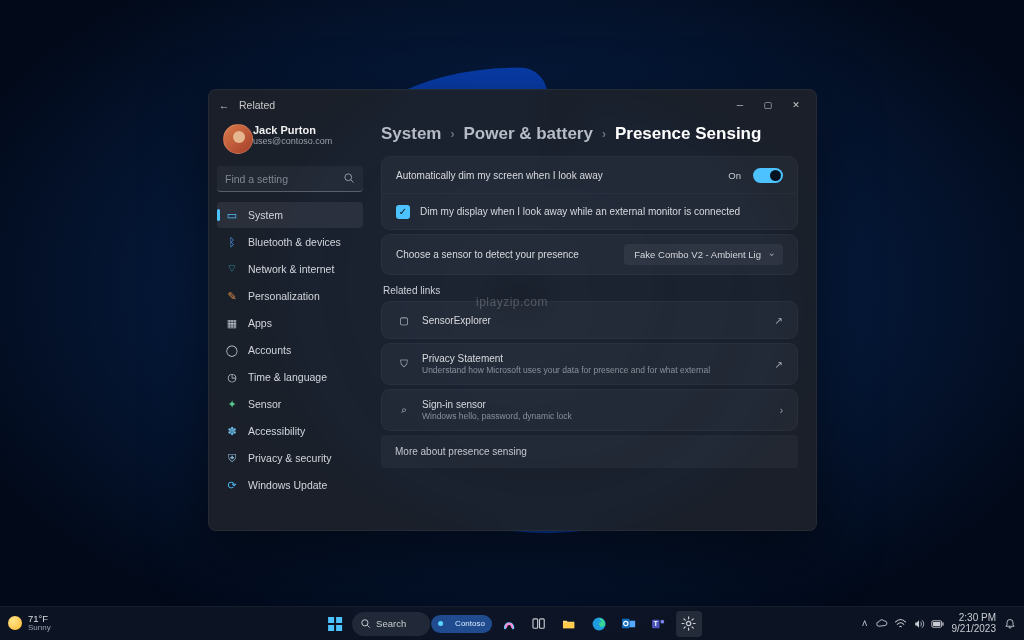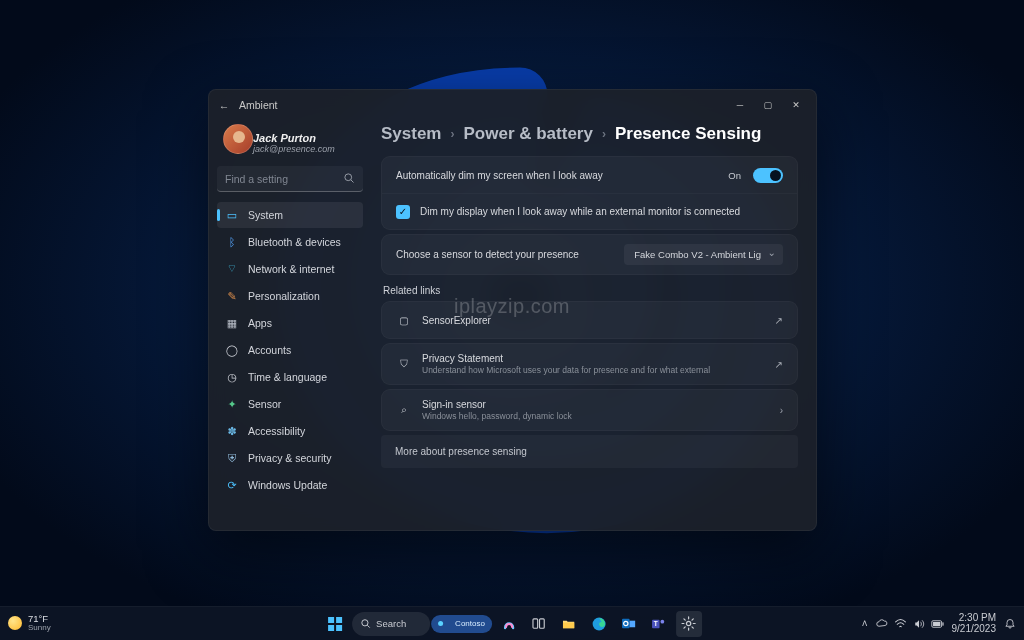--- a/index.html
+++ b/index.html
@@ -13,21 +13,21 @@
 
 .window { position: absolute; top: 89px; left: 208px; width: 609px; height: 442px; background: rgba(27,32,42,0.96); border-radius: 8px; box-shadow: 0 20px 60px rgba(0,0,0,0.55); border: 1px solid rgba(255,255,255,0.05); display: flex; flex-direction: column; color: #e8e8e8; backdrop-filter: blur(12px); }
 .titlebar { height: 30px; display: flex; align-items: center; padding: 0 6px; font-size: 10.5px; color: #c8c8c8; }
 .titlebar .back { width: 18px; text-align: center; color: #c8c8c8; }
 .titlebar .title { margin-left: 6px; }
 .titlebar .spacer { flex: 1; }
 .winbtn { width: 28px; height: 30px; display: flex; align-items: center; justify-content: center; color: #c8c8c8; font-size: 9px; }
 
 .body { flex: 1; display: flex; overflow: hidden; }
 .sidebar { width: 162px; padding: 0 8px 8px 8px; display: flex; flex-direction: column; gap: 2px; }
-.user { display: flex; align-items: flex-end; gap: 0; padding: 4px 6px 10px 6px; font-style: italic; }
+.user { display: flex; align-items: flex-start; gap: 0; padding: 4px 6px 10px 6px; }
 .avatar { width: 30px; height: 30px; border-radius: 50%; background: linear-gradient(135deg,#d97a4a,#a63e2a); position: relative; overflow: hidden; border: 1px solid rgba(255,255,255,0.15); }
 .avatar::after { content:""; position:absolute; top:6px; left:9px; width:12px; height:12px; background:#e6b78e; border-radius:50%; }
 .user-name { font-size: 11px; font-weight: 600; color: #f0f0f0; }
 .user-email { font-size: 9px; color: #9aa0aa; }
 
 .search { position: relative; margin-bottom: 8px; }
 .search input { width: 100%; height: 26px; background: rgba(255,255,255,0.045); border: none; border-bottom: 1px solid rgba(255,255,255,0.25); border-radius: 4px; padding: 0 26px 0 8px; font-size: 10.5px; color: #d0d0d0; }
 .search input::placeholder { color: #808792; }
 .search .icon { position: absolute; right: 8px; top: 6px; color: #a0a6b0; }
 
@@ -57,21 +57,21 @@
 .dropdown { background: rgba(255,255,255,0.055); border-radius: 4px; padding: 5px 22px 5px 10px; font-size: 9.5px; color: #d4d7dc; position: relative; }
 .dropdown::after { content:"⌄"; position:absolute; right:7px; top:3px; font-size:10px; color:#9aa0aa; }
 
 .related-h { font-size: 10px; color: #cfd2d8; margin: 10px 2px 5px; }
 .link-row .ico-box { width: 16px; display:flex; justify-content:center; color:#c8ccd2; }
 .open-icon { font-size: 10px; color:#adb2ba; }
 .chev-r { font-size: 10px; color:#9aa0aa; }
 
 .more { background: rgba(255,255,255,0.04); border-radius: 4px; padding: 11px 14px; font-size: 10px; color: #c3c7ce; }
 
-.watermark { position:absolute; top:295px; left:0; width:100%; text-align:center; font-size:20px; color:rgba(255,255,255,0.22); letter-spacing:0.5px; pointer-events:none; z-index:10; font-weight:400; }
+.watermark { position:absolute; top:295px; left:0; width:100%; text-align:center; font-size:12px; color:rgba(255,255,255,0.22); letter-spacing:0.5px; pointer-events:none; z-index:10; font-weight:400; }
 
 
 .taskbar { position: absolute; bottom: 0; left: 0; right: 0; height: 34px; background: rgba(14,22,38,0.87); backdrop-filter: blur(20px); display:flex; align-items:center; padding: 0 8px; border-top:1px solid rgba(255,255,255,0.04); }
 .tb-weather { display:flex; align-items:center; gap:6px; color:#dcdfe5; }
 .tb-weather .sun { width:14px; height:14px; border-radius:50%; background: radial-gradient(circle at 35% 35%, #ffe58a, #ffb92e); }
 .tb-weather .txt { line-height:1.05; }
 .tb-temp { font-size:9.5px; }
 .tb-wcond { font-size:8px; color:#9aa0aa; }
 
 .tb-center { position:absolute; left:50%; transform:translateX(-50%); display:flex; align-items:center; gap:4px; }
@@ -108,33 +108,33 @@
     <ellipse cx="320" cy="280" rx="55" ry="48" stroke="#4d94ff" stroke-width="45"></ellipse>
   </g>
 </svg>
 </div>
 
 <div class="watermark">iplayzip.com</div>
 
 <div class="window">
   <div class="titlebar">
     <span class="back">←</span>
-    <span class="title">Ambient</span>
+    <span class="title">Related</span>
     <span class="spacer"></span>
     <span class="winbtn">─</span>
     <span class="winbtn">▢</span>
     <span class="winbtn">✕</span>
   </div>
   <div class="body">
     <div class="sidebar">
       <div class="user">
         <div class="avatar"></div>
         <div>
           <div class="user-name">Jack Purton</div>
-          <div class="user-email">jack@presence.com</div>
+          <div class="user-email">uses@contoso.com</div>
         </div>
       </div>
       <div class="search">
         <input placeholder="Find a setting" style="">
         <span class="icon">
           <svg width="12" height="12" viewBox="0 0 16 16">
               <circle cx="7" cy="7" r="4.5" fill="none" stroke="currentColor" stroke-width="1.2"></circle>
               <line x1="10.5" y1="10.5" x2="14" y2="14" stroke="currentColor" stroke-width="1.2"></line>
             </svg>
         </span>

